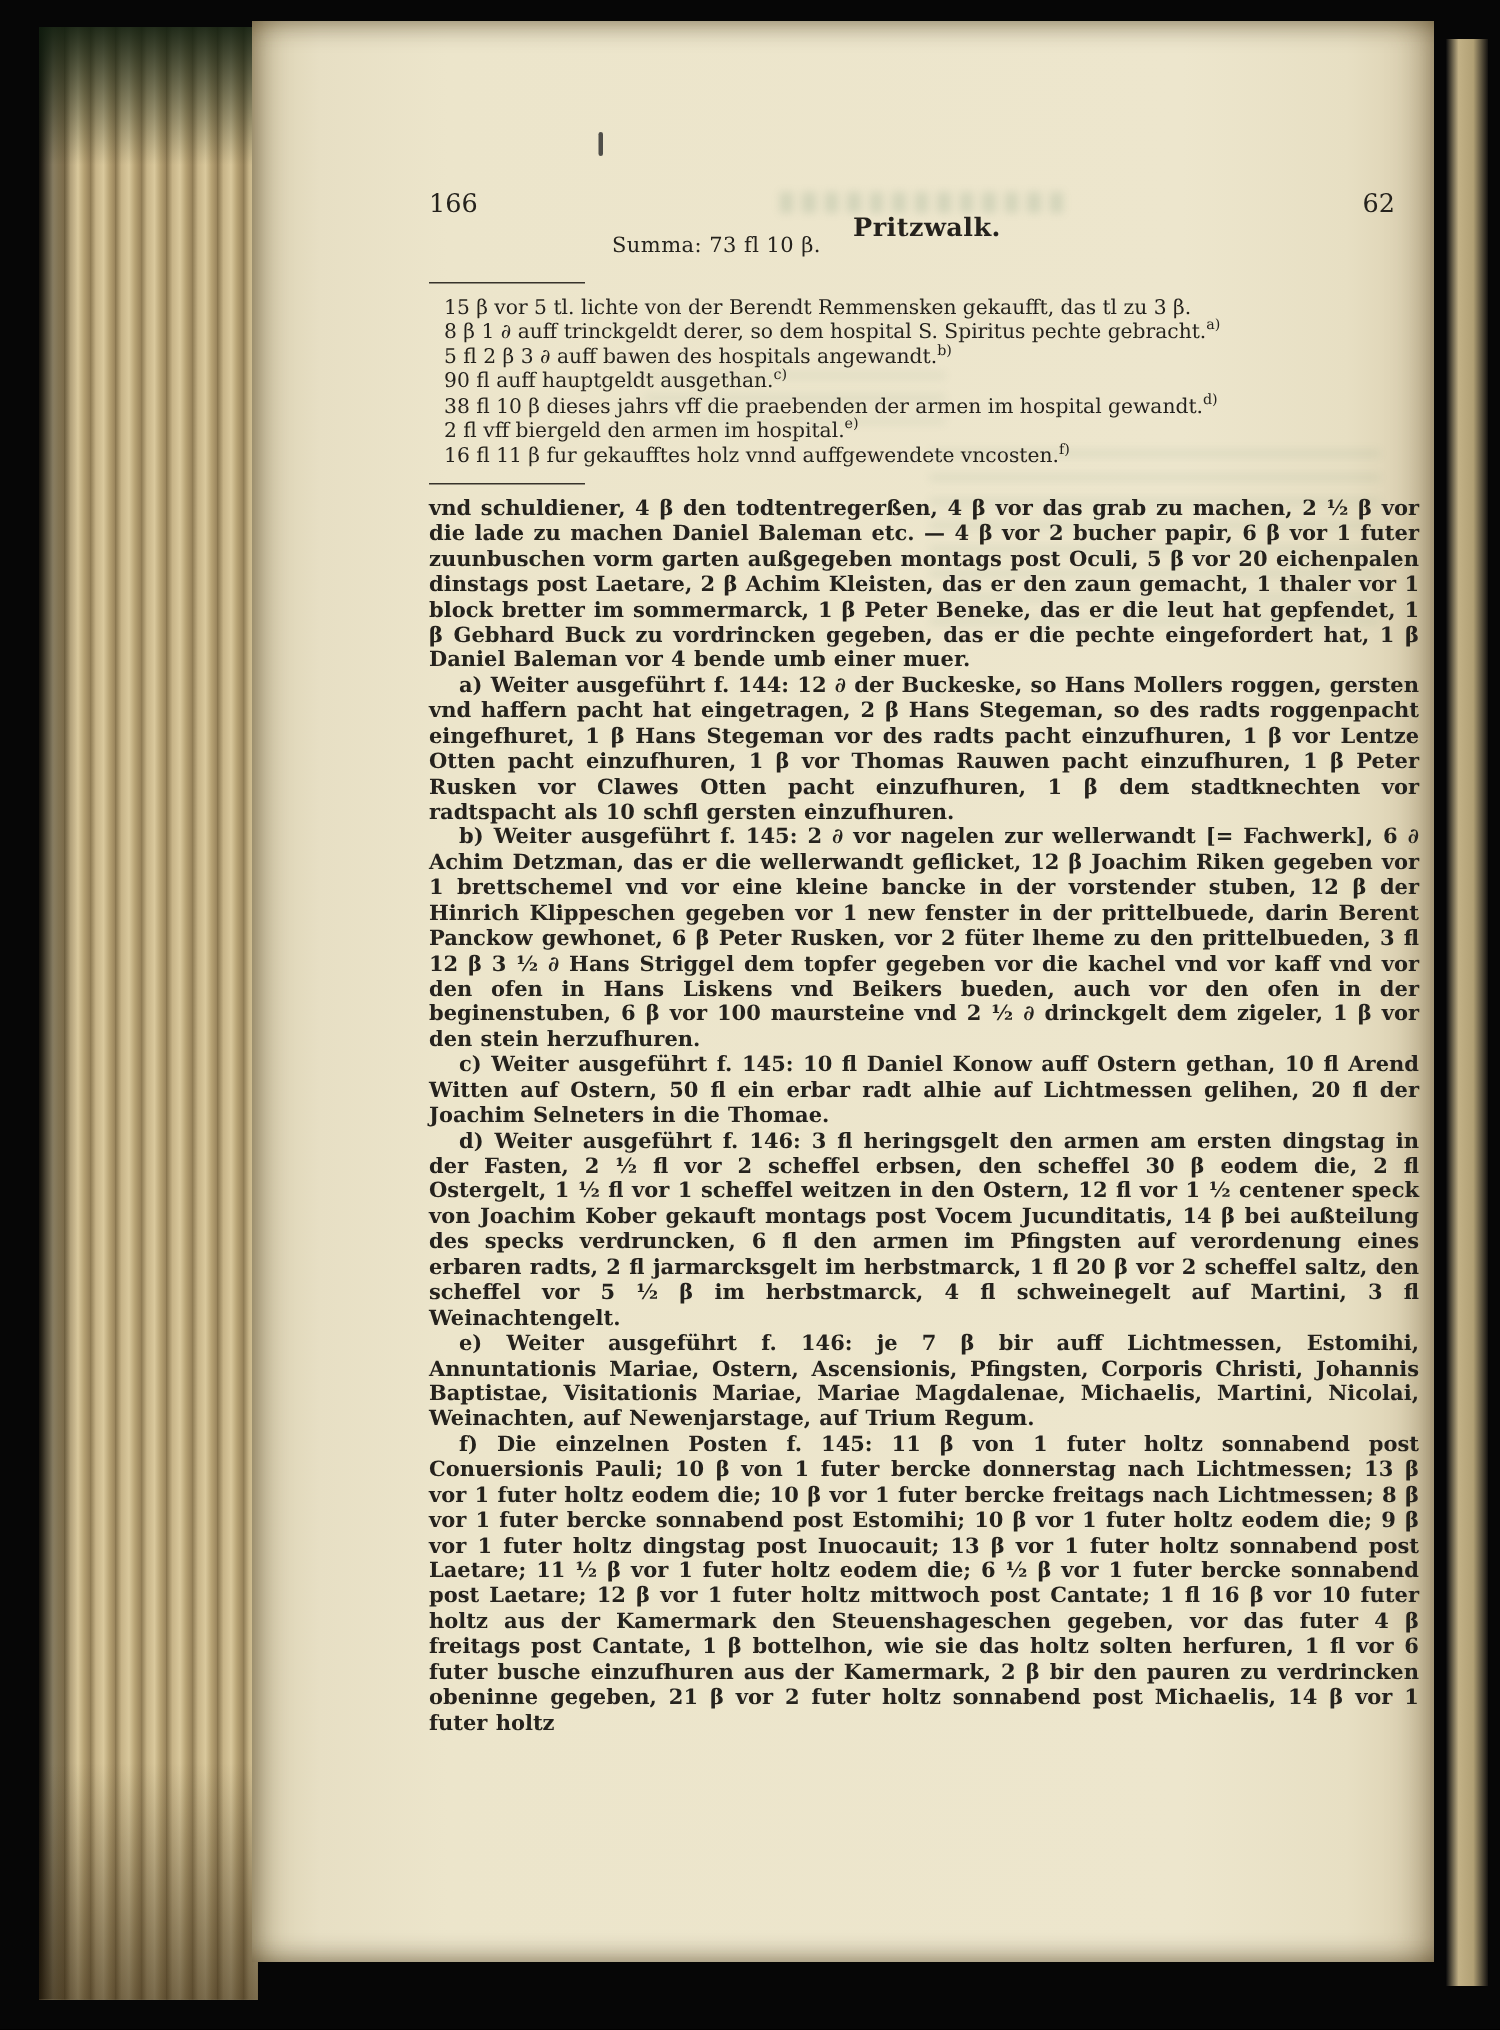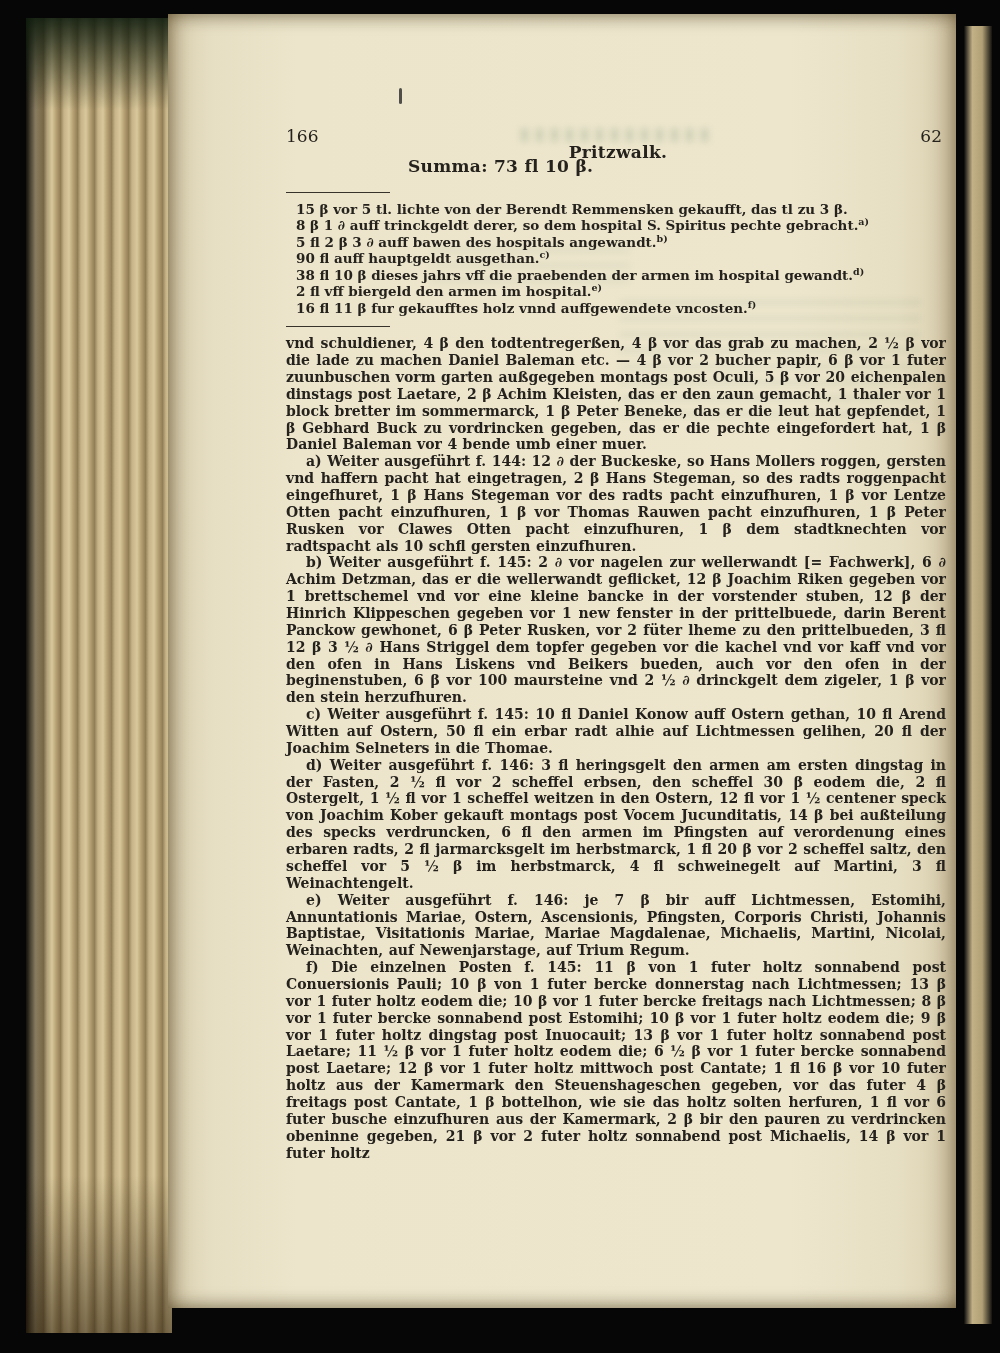--- a/index.html
+++ b/index.html
@@ -71,49 +71,47 @@
     width: 660px;
     color: #25221d;
   }
   .runhead {
     position: relative;
     height: 24px;
     font-size: 17px;
   }
   .runhead .pn-left  { position: absolute; left: 0; }
   .runhead .title    { position: absolute; left: 4px; right: 0; text-align: center; font-weight: bold; letter-spacing: .3px; margin-top: 16px; }
-  .runhead .pn-right { position: absolute; right: 4px; }
+  .runhead .pn-right { position: absolute; right: 16px; }
 
   .intro {
     margin: 14px 0 0 0;
     font-size: 17.5px;
     line-height: 1.33;
     text-align: justify;
     letter-spacing: .2px;
     word-spacing: 1px;
   }
   .summa {
     margin: 6px 0 0 122px;
-    font-size: 17px;
+    font-size: 14px;
     letter-spacing: .3px;
-    font-weight: bold;
   }
   .rule {
     border: none;
     border-top: 1.5px solid #37332b;
     width: 104px;
     margin: 16px 0 8px 0;
   }
   .rule.second { margin-top: 10px; }
 
   .acct-list {
     margin-left: 10px;
     font-size: 13.5px;
     line-height: 1.22;
-    font-weight: bold;
   }
   .acct-item { white-space: normal; }
   .acct-item sup {
     font-size: 9.5px;
     vertical-align: super;
     line-height: 0;
   }
 
   .footnotes {
     margin-top: 6px;

